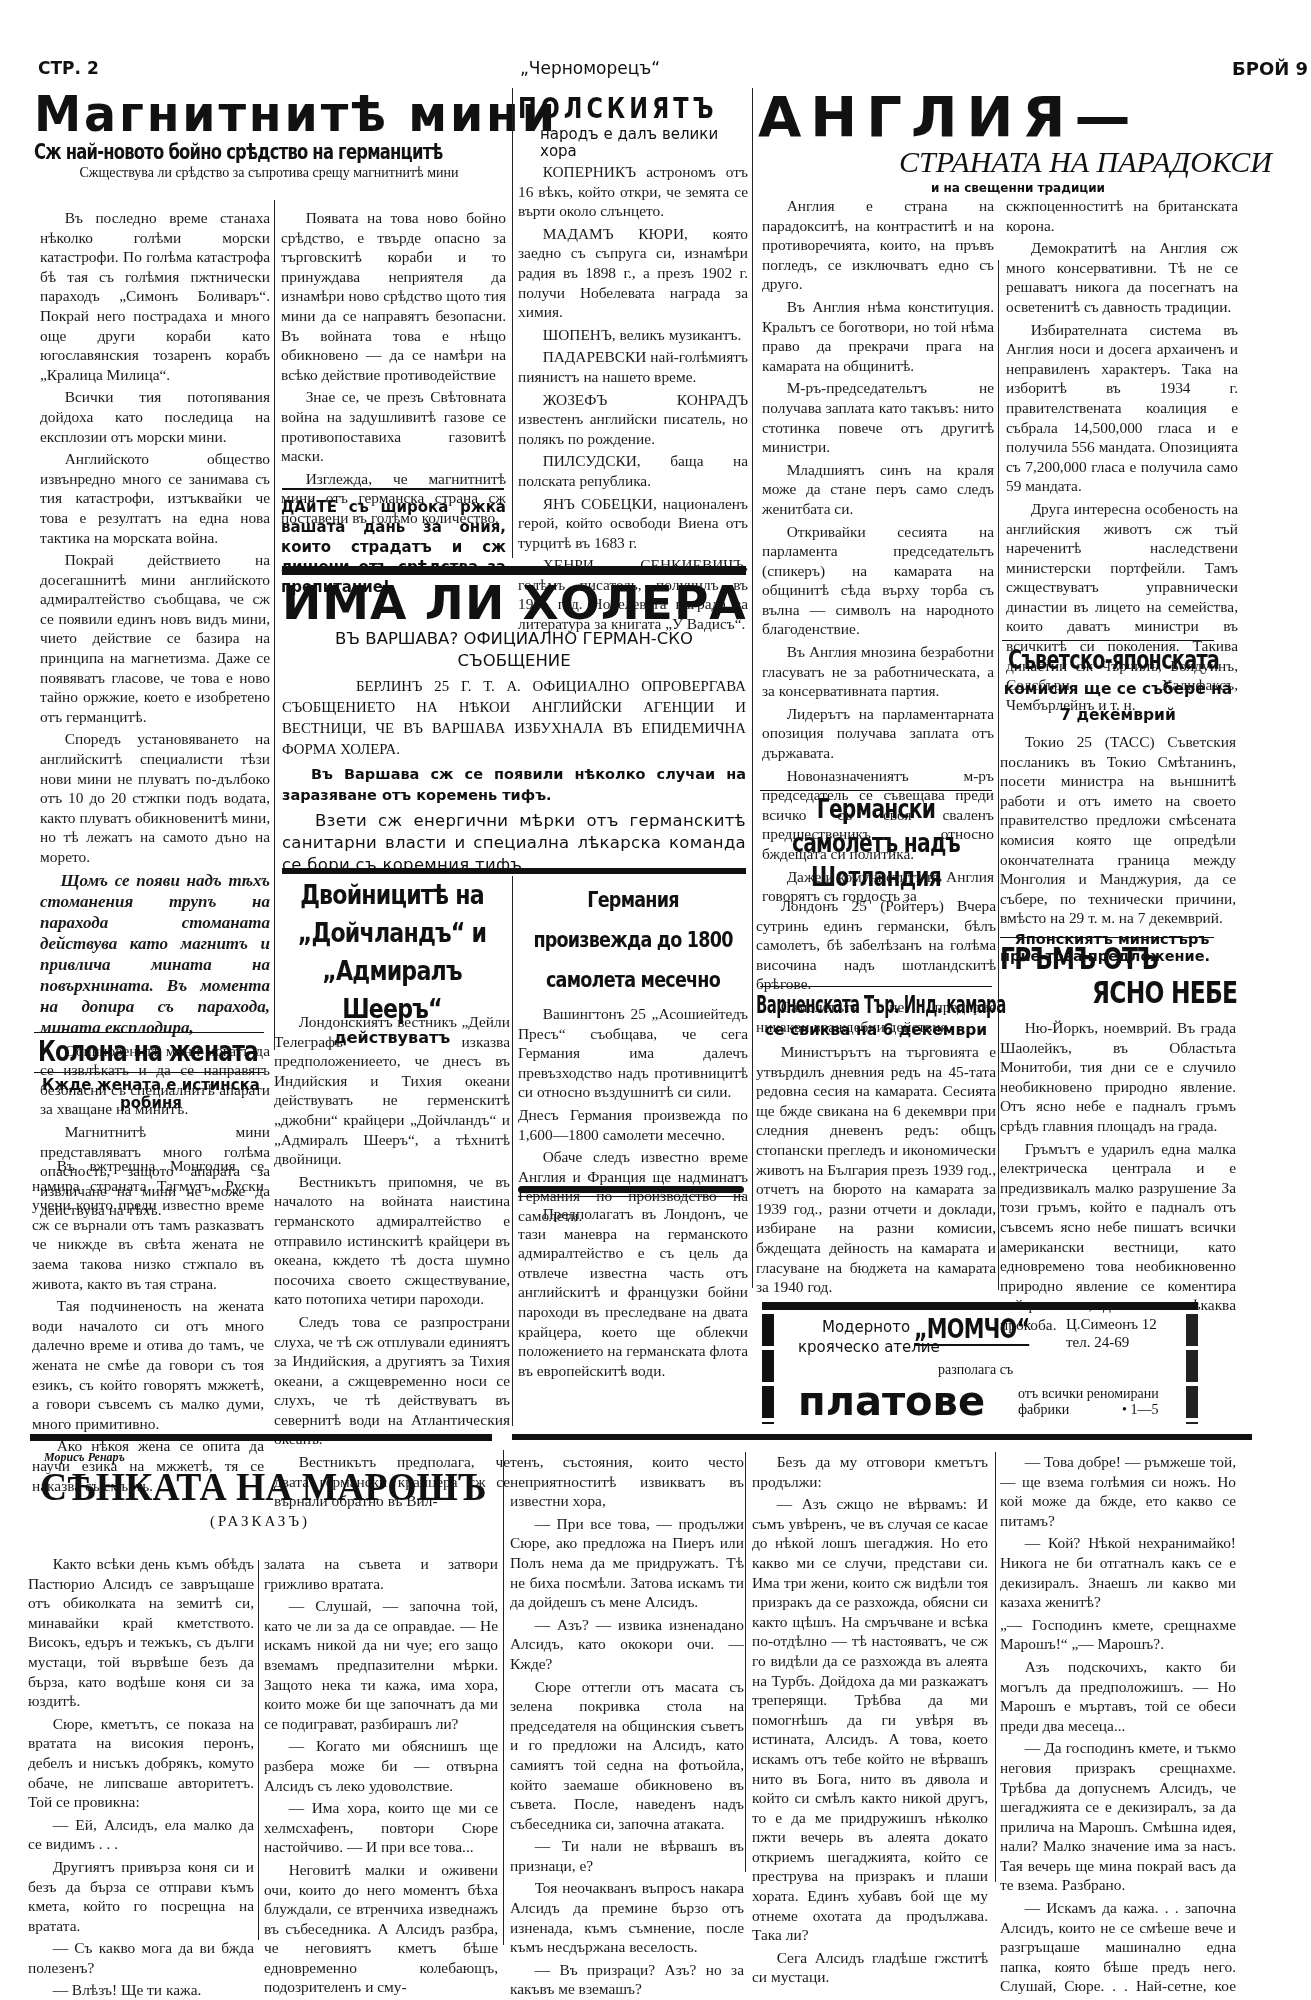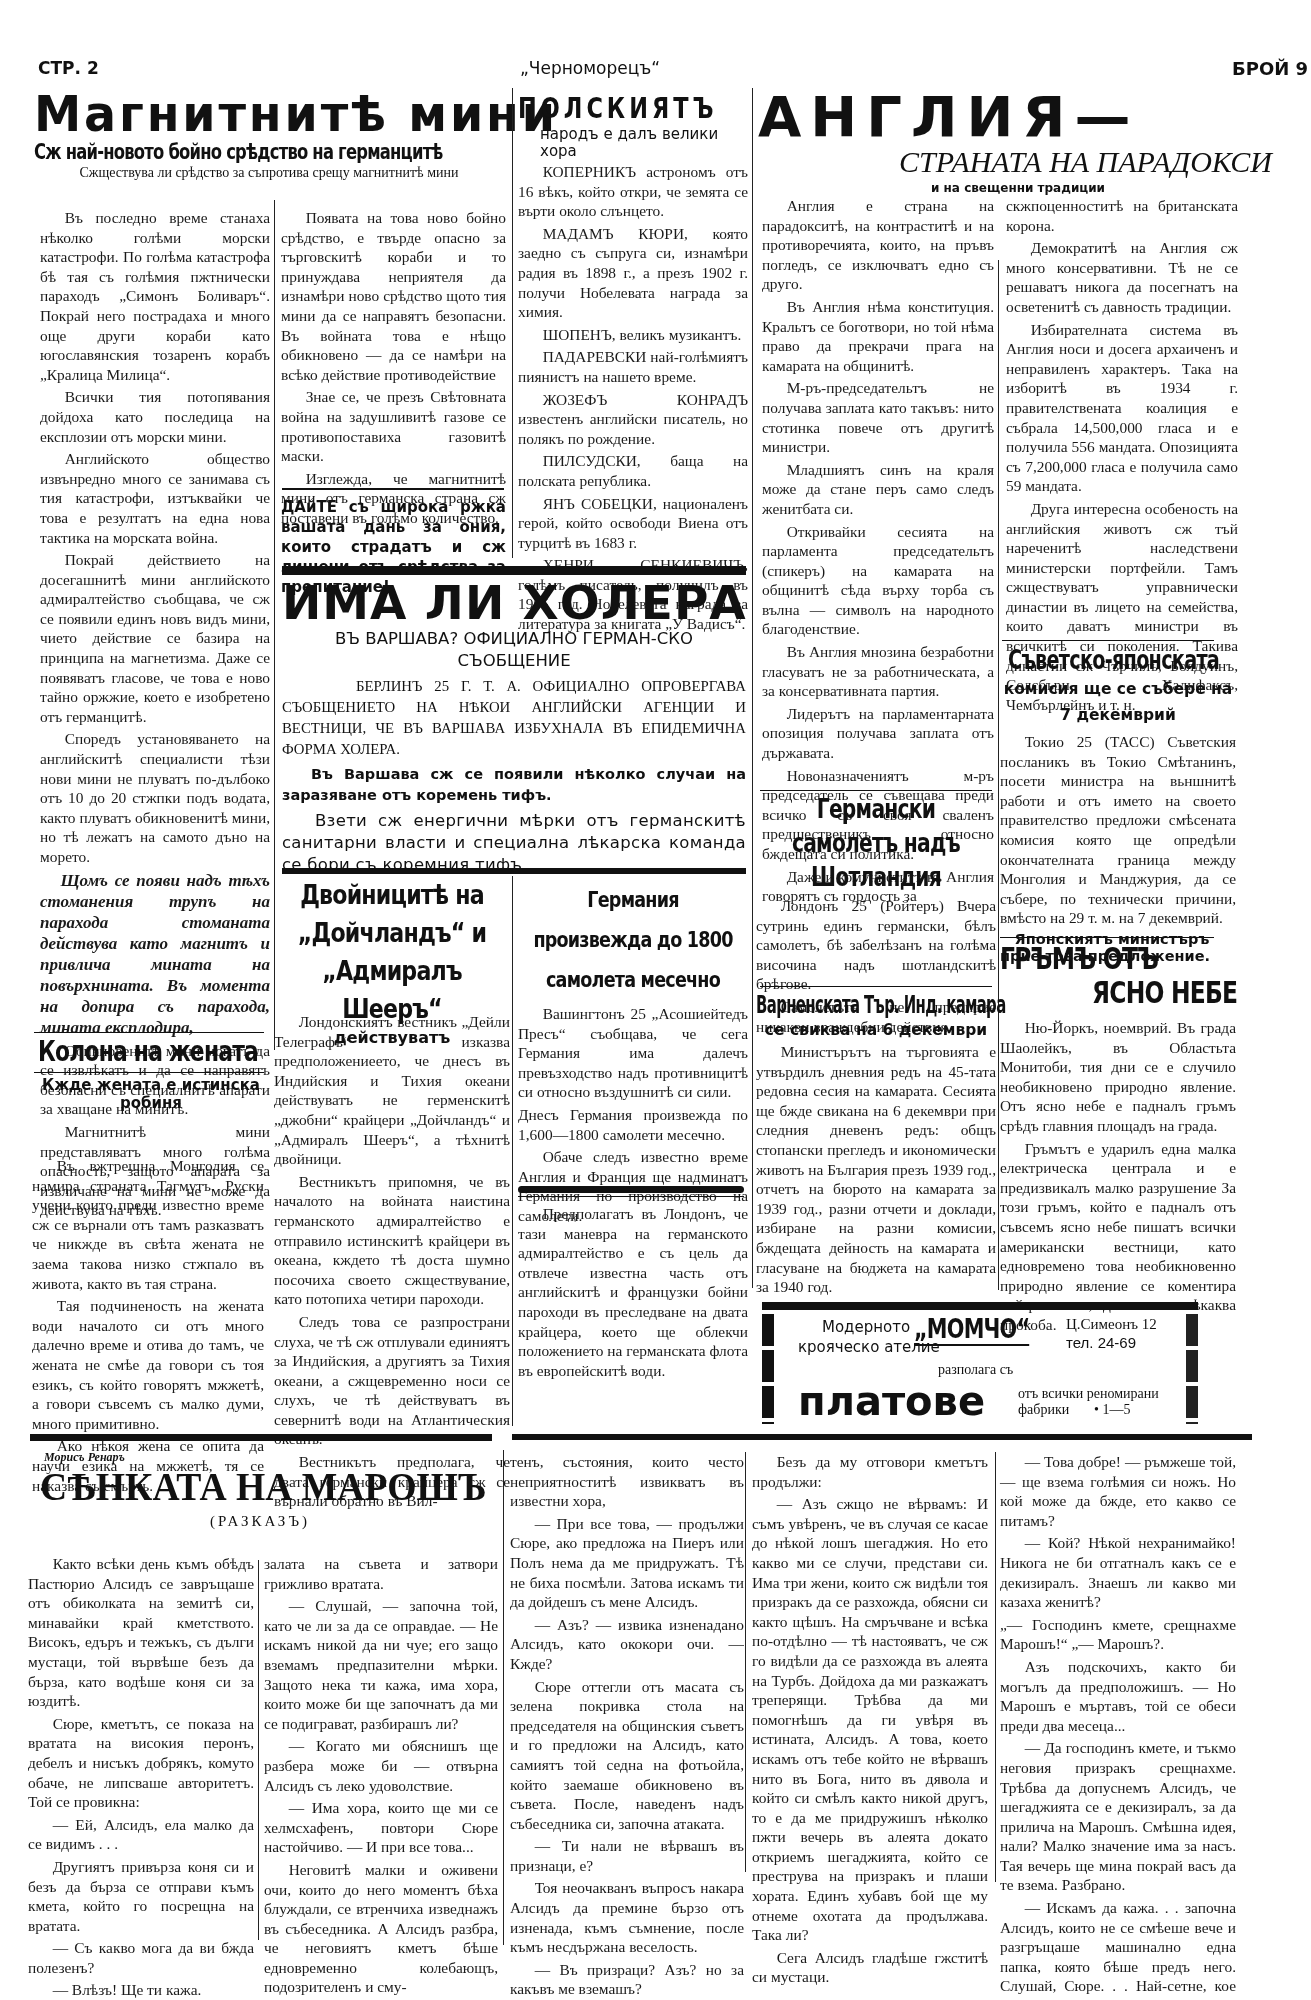--- a/index.html
+++ b/index.html
@@ -174,25 +174,25 @@
 </div>
 
 <div class="abs" style="left:762px;top:1302px;width:436px;height:126px;">
   <div style="position:absolute;left:0;top:0;width:436px;height:8px;background:#111;"></div>
   <div style="position:absolute;left:0;top:12px;width:12px;height:110px;background:repeating-linear-gradient(#111 0 32px,#fff 32px 36px);"></div>
   <div style="position:absolute;right:0;top:12px;width:12px;height:110px;background:repeating-linear-gradient(#222 0 32px,#fff 32px 36px);"></div>
   <div style="position:absolute;left:60px;top:16px;font-family:'DejaVu Sans',sans-serif;font-size:15px;">Модерното</div>
   <div style="position:absolute;left:36px;top:36px;font-family:'DejaVu Sans',sans-serif;font-size:15px;">крояческо ателие</div>
   <div class="cond" style="position:absolute;left:152px;top:12px;font-size:26px;transform:scaleX(0.8);white-space:nowrap;border-bottom:2px solid #111;">„МОМЧО“</div>
   <div style="position:absolute;left:304px;top:14px;font-family:'Liberation Serif',serif;font-size:15px;">Ц.Симеонъ 12</div>
-  <div style="position:absolute;left:304px;top:32px;font-family:Liberation Sans, sans-serif;font-size:15px;">тел. 24-69</div>
+  <div style="position:absolute;left:304px;top:32px;font-family:Liberation Serif, serif;font-size:15px;">тел. 24-69</div>
   <div style="position:absolute;left:176px;top:60px;font-family:'Liberation Serif',serif;font-size:14px;">разполага съ</div>
   <div class="sans-bold" style="position:absolute;left:36px;top:76px;font-size:40px;line-height:46px;">платове</div>
   <div style="position:absolute;left:256px;top:84px;width:150px;font-family:'Liberation Serif',serif;font-size:14px;line-height:16px;">отъ всички реномирани фабрики</div>
-  <div style="position:absolute;left:332px;top:100px;font-family:'Liberation Serif',serif;font-size:14px;">• 1—5</div>
+  <div style="position:absolute;left:360px;top:100px;font-family:'Liberation Serif',serif;font-size:14px;">• 1—5</div>
 </div>
 
 <div class="thick" style="left:30px;top:1434px;width:462px;height:7px;"></div>
 <div class="thick" style="left:512px;top:1434px;width:740px;height:6px;"></div>
 <div class="abs" style="left:40px;top:1450px;width:440px;">
   <div style="font-family:'Liberation Serif',serif;font-style:italic;font-weight:bold;font-size:12px;margin-left:4px;">Морисъ Ренаръ</div>
   <div style="font-family:'Liberation Serif',serif;font-weight:bold;font-size:40px;line-height:44px;white-space:nowrap;transform:scaleX(0.94);transform-origin:left top;">СѢНКАТА НА МАРОШЪ</div>
   <div class="center" style="font-family:'Liberation Serif',serif;font-size:15px;letter-spacing:3px;margin-top:4px;">(РАЗКАЗЪ)</div>
 </div>
 <div class="abs body-text" style="left:28px;top:1554px;width:226px;">

